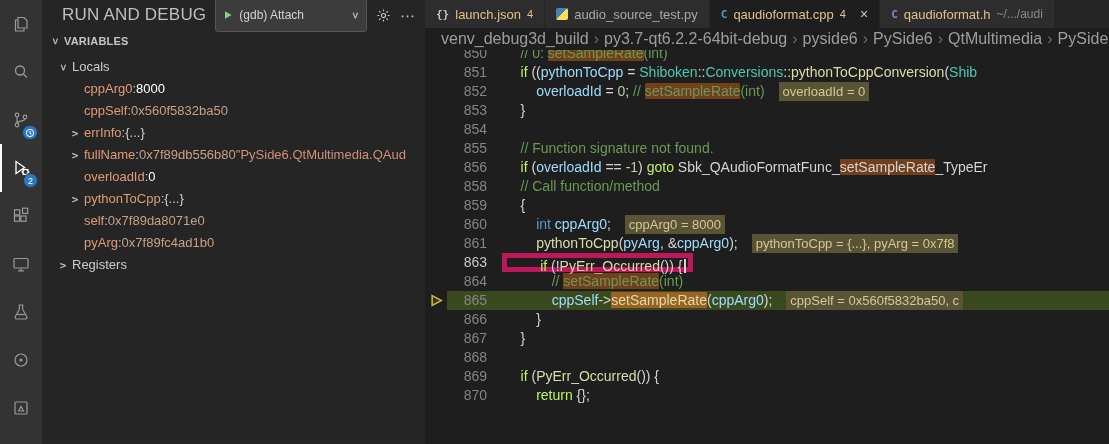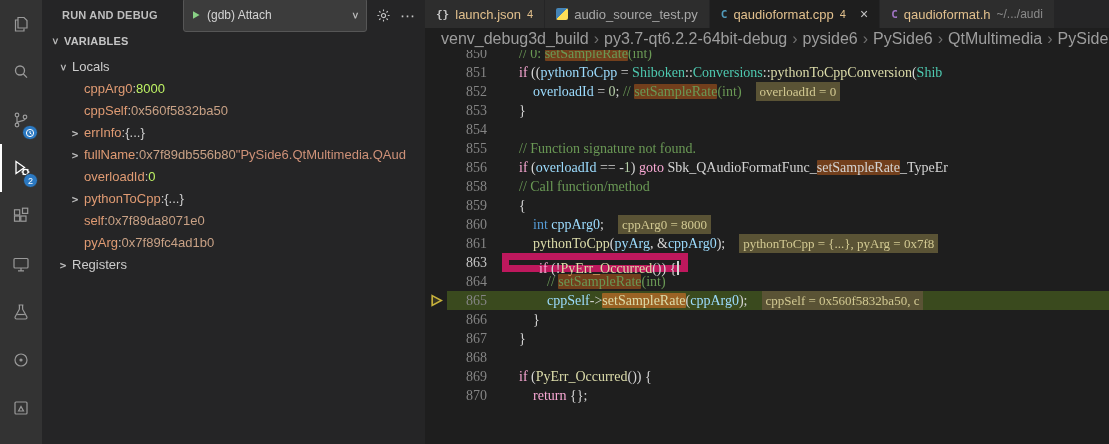--- a/index.html
+++ b/index.html
@@ -10,39 +10,39 @@
   .ab-item{height:48px;position:relative;display:flex;align-items:center;justify-content:center;
            color:#9a9a9a;border-left:2px solid transparent;border-right:2px solid transparent;cursor:pointer}
   .ab-item.active{color:#ffffff;border-left-color:#ffffff}
   .ab-badge{position:absolute;right:2px;bottom:4px;min-width:15px;height:15px;border-radius:8px;
             background:#2b79c2;color:#fff;font-size:9px;display:flex;align-items:center;justify-content:center;
             border:1px solid #333;box-sizing:border-box;padding:0 2px}
 
   
   .sb{width:383px;min-width:383px;background:#252526;display:flex;flex-direction:column;overflow:hidden}
   .sb-top{height:30px;min-height:30px;display:flex;align-items:center;padding:0 10px 0 20px;gap:9px}
-  .sb-title{font-size:11px;font-weight:700;color:#bfbfbf;letter-spacing:.2px;white-space:nowrap;margin-right:auto}
+  .sb-title{font-size:17px;font-weight:400;color:#bfbfbf;letter-spacing:.2px;white-space:nowrap;margin-right:auto}
   .cfg{display:flex;align-items:center;gap:6px;background:#3c3c3c;border:1px solid #565656;border-radius:3px;
        height:34px;padding:0 7px;width:184px;box-sizing:border-box;cursor:pointer}
   .cfg-label{font-size:12px;color:#d4d4d4;flex:1;white-space:nowrap}
   .icon-btn{color:#c5c5c5;cursor:pointer;display:flex;align-items:center}
   .dots{font-size:15px;color:#c5c5c5;line-height:1}
   .chevron{display:inline-block;color:#bbb;font-size:11px;font-family:"DejaVu Sans Mono",monospace;font-weight:700}
   .chevron.down{transform:rotate(90deg)}
   .sec-h{height:22px;min-height:22px;display:flex;align-items:center;padding-left:4px;font-size:11px;
          font-weight:700;color:#c5c5c5;letter-spacing:.2px;cursor:pointer}
   .sec-h .slot{width:16px;text-align:center}
   .row{height:22px;min-height:22px;display:flex;align-items:flex-end;font-size:13px;white-space:nowrap;cursor:pointer;overflow:hidden}
   .lvl1{padding-left:12px}
   .lvl2{padding-left:24px}
   .slot{width:18px;min-width:18px;text-align:center}
   .tree-label{color:#cccccc}
   .vn{color:#e09b73}
   .vsep{color:#cccccc}
-  .vnum{color:#bef264}
+  .vnum{color:#ffffff}
   .vptr{color:#c8a185}
   .vobj{color:#cfcfcf}
   .vstr{color:#ce9178}
   .watch-h{border-top:1px solid #323233;margin-top:14px}
 
   
   .ed{flex:1;min-width:0;display:flex;flex-direction:column;background:#1e1e1e}
   .tabs{height:28px;min-height:28px;background:#252526;display:flex;overflow:hidden}
   .tab{display:flex;align-items:center;gap:6px;padding:0 11px;background:#2d2d2d;border-right:1px solid #252526;
        font-size:13px;color:#a8a8a8;white-space:nowrap;cursor:pointer}
@@ -55,35 +55,35 @@
   .ticon.json{color:#c5c5c5}
   .ticon.cpp{color:#519aba}
   .ticon.ch{color:#a074c4}
   .pyicon{width:12px;height:12px;min-width:12px;border-radius:2px;background:linear-gradient(135deg,#4584b6 50%,#ffde57 50%)}
 
   .bc{height:22px;min-height:22px;display:flex;align-items:center;padding-left:16px;font-size:16px;
       color:#9d9d9d;white-space:nowrap;overflow:hidden}
   .bc .sep{margin:0 5px;color:#6f6f6f}
   .bc-item{cursor:pointer}
 
-  .code{flex:1;overflow:hidden;font-family:Liberation Serif, serif;font-size:14px}
+  .code{flex:1;overflow:hidden;font-family:Liberation Sans, sans-serif;font-size:14px}
   .code > .crow:first-child{margin-top:-6px}
   .crow{display:flex;height:19px;line-height:19px;white-space:pre}
   .glyph{width:22px;min-width:22px;display:flex;align-items:center;justify-content:center}
   .lrest{flex:1;min-width:0;display:flex}
   .lrest.exec{background:#3a4a1e}
   .lnum{width:40px;min-width:40px;text-align:right;color:#858585;cursor:pointer}
   .lnum.curnum{color:#c6c6c6}
   .ltext{margin-left:18px;min-width:0}
-  .kw{color:#f9a8d4}.type{color:#569cd6}.var{color:#9cdcfe}.fn{color:#dcdcaa}
+  .kw{color:#bef264}.type{color:#569cd6}.var{color:#9cdcfe}.fn{color:#dcdcaa}
   .cls{color:#4ec9b0}.num{color:#b5cea8}.pln{color:#d4d4d4}.cmt{color:#6a9955}
   .hl{background:rgba(206,100,28,.48);border-radius:1px}
   .hl2{background:rgba(224,118,42,.58);border-radius:1px}
   .hint{background:#5a5335;color:#d2c992;margin-left:14px;padding:2px 4px;font-size:13px}
-  .cbox{display:inline-block;box-sizing:border-box;height:19px;line-height:17px;border:7px solid #be185d;
+  .cbox{display:inline-block;box-sizing:border-box;height:19px;line-height:17px;border:5px solid #be185d;
         padding:0 2px;margin-left:-3px;vertical-align:top}
   .caret{display:inline-block;width:2px;height:14px;background:#d4d4d4;vertical-align:-2px;margin-left:1px}
 </style>
 </head>
 <body>
 
 <div class="app">
 
   <div class="ab">
     <div class="ab-item">

